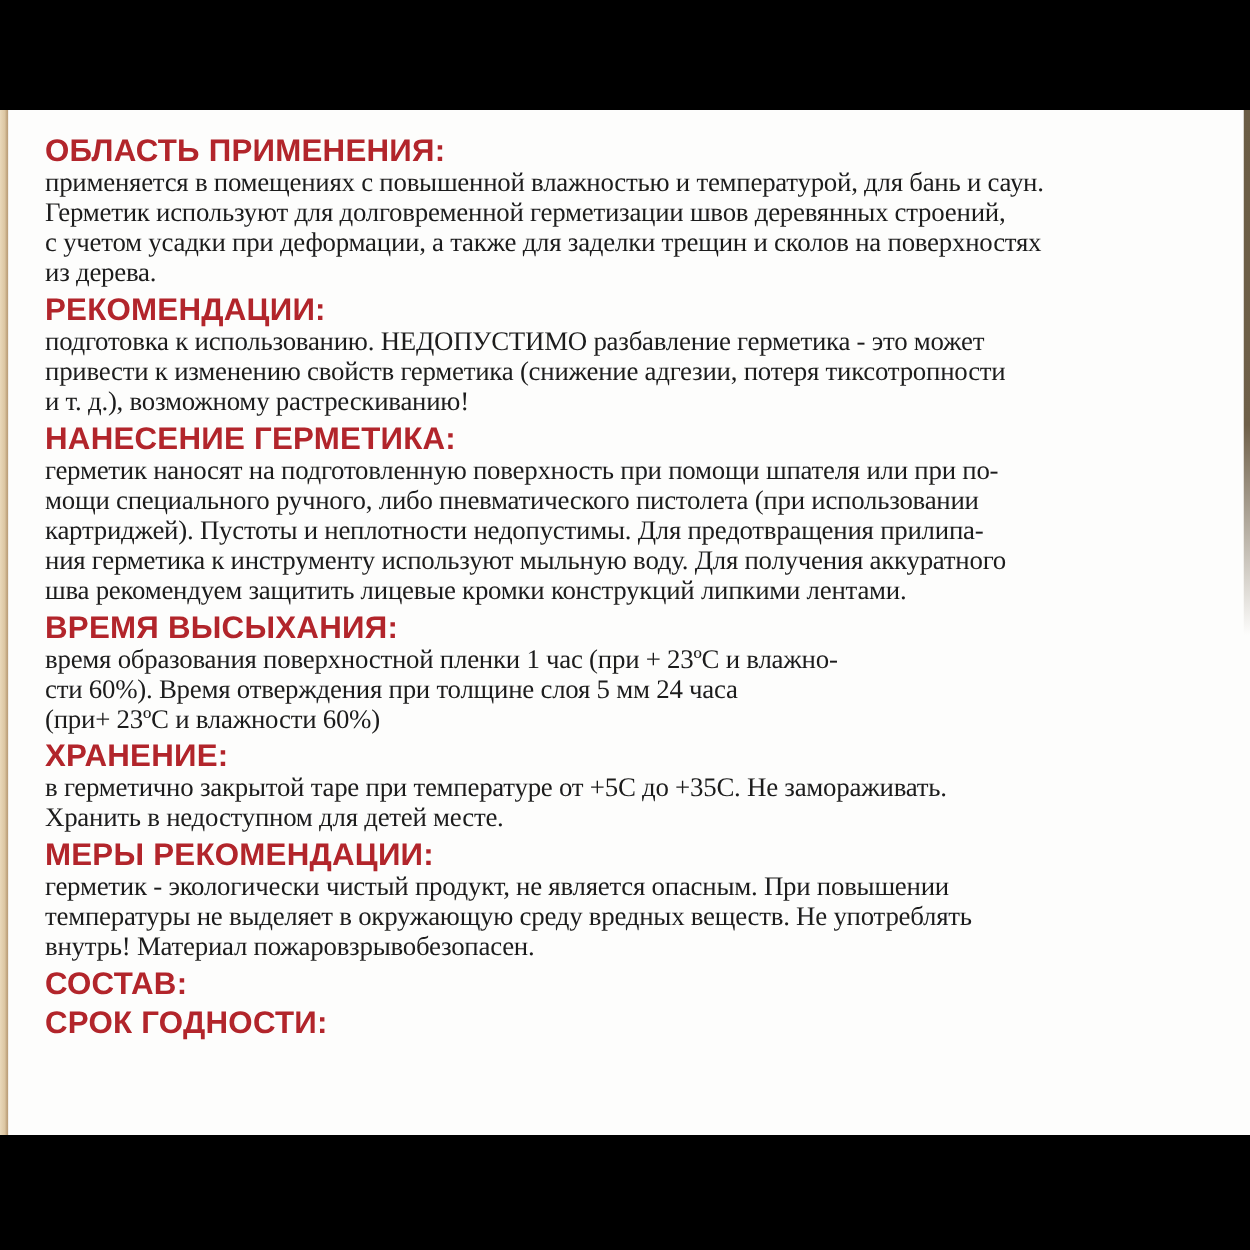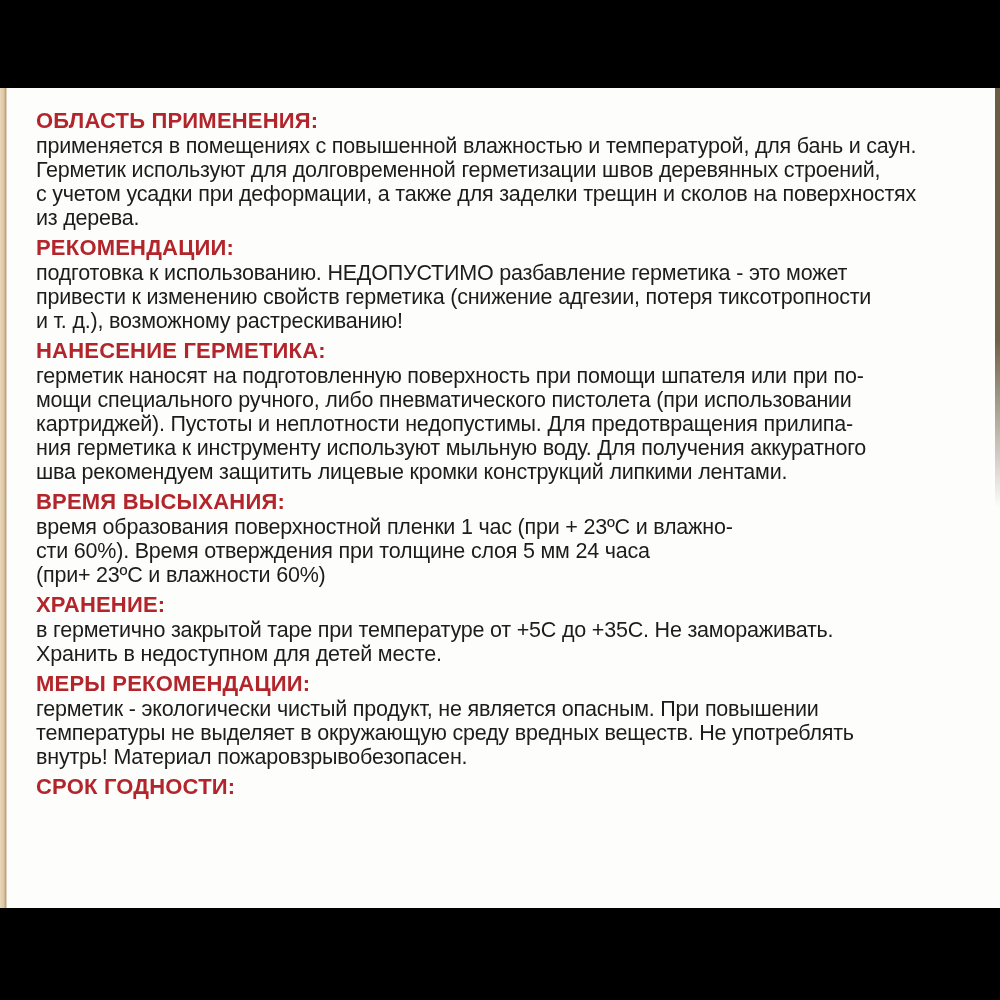--- a/index.html
+++ b/index.html
@@ -44,33 +44,34 @@
     position: absolute;
     right: 0; top: 88px;
     width: 5px; height: 420px;
     background: linear-gradient(to bottom, #6b5d45 0%, #6f6049 60%, rgba(111,96,73,0) 100%);
   }
   .sec {
     margin: 0 0 5px 0;
   }
   .sec-heading {
     margin: 0;
-    font-size: 22px;
+    font-size: 25px;
     line-height: 26px;
     font-weight: bold;
     letter-spacing: 0.2px;
     color: #b2252b;
   }
   .sec-body {
     margin: 0;
     font-size: 21.5px;
     line-height: 24px;
     letter-spacing: -0.2px;
     color: #1c1c1c;
     white-space: pre;
+    font-family: Liberation Serif, serif;
   }
 </style>
 </head>
 <body>
 
 <div class="top-bar"></div>
 
 <div class="label-card">
 
   <div class="sec">
@@ -111,20 +112,21 @@
   </div>
 
   <div class="sec">
     <h2 class="sec-heading">МЕРЫ РЕКОМЕНДАЦИИ:</h2>
     <p class="sec-body">герметик - экологически чистый продукт, не является опасным. При повышении
 температуры не выделяет в окружающую среду вредных веществ. Не употреблять
 внутрь! Материал пожаровзрывобезопасен.</p>
   </div>
 
   <div class="sec">
+    <h2 class="sec-heading">СОСТАВ:</h2>
   </div>
 
   <div class="sec">
     <h2 class="sec-heading">СРОК ГОДНОСТИ:</h2>
   </div>
 
 </div>
 
 <div class="edge-left"></div>
 <div class="edge-right"></div>

